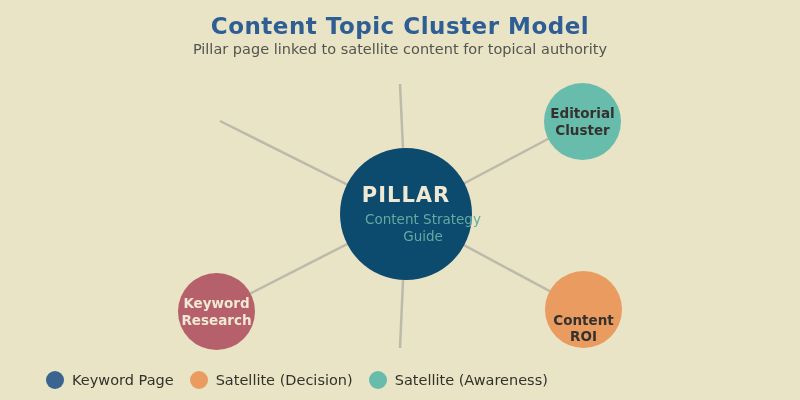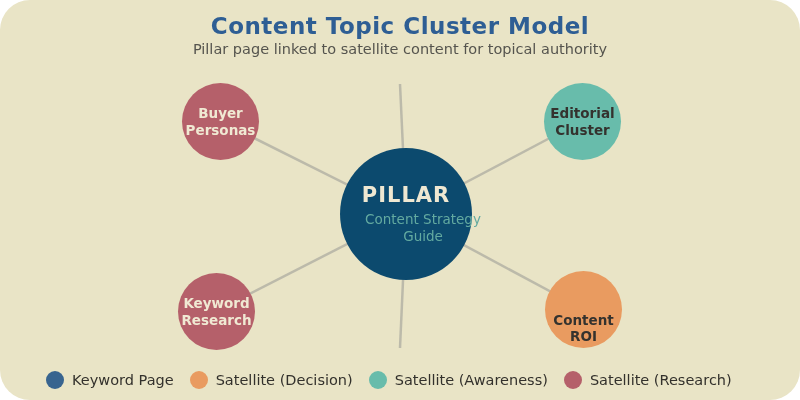--- a/index.html
+++ b/index.html
@@ -5,21 +5,20 @@
   * { margin: 0; padding: 0; box-sizing: border-box; }
   html, body { width: 800px; height: 400px; overflow: hidden; }
   body { font-family: "DejaVu Sans", "Liberation Sans", sans-serif; }
 
   .canvas {
     position: relative;
     width: 800px;
     height: 400px;
     background: #e9e4c6;
     overflow: hidden;
-    border-radius: 30px;
   }
 
   .title {
     position: absolute;
     top: 13px;
     left: 0;
     width: 800px;
     text-align: center;
     font-size: 23px;
     font-weight: bold;
@@ -145,23 +144,20 @@
   <div class="node hub">
     <div class="hub-label">PILLAR</div>
     <div class="hub-sublabel">Content Strategy Guide</div>
   </div>
 
 
   <div class="node sat sat-teal sat-editorial-calendar">
     <span>Editorial Cluster</span>
   </div>
 
-  <div class="node sat sat-maroon sat-buyer-personas">
-    <span>Buyer Personas</span>
-  </div>
 
   <div class="node sat sat-maroon sat-keyword-research">
     <span>Keyword Research</span>
   </div>
 
 
   <div class="node sat sat-orange sat-content-roi">
     <span>Content ROI</span>
   </div>
 
@@ -171,19 +167,15 @@
       <span class="legend-label">Keyword Page</span>
     </div>
     <div class="legend-item">
       <span class="legend-swatch sw-decision"></span>
       <span class="legend-label">Satellite (Decision)</span>
     </div>
     <div class="legend-item">
       <span class="legend-swatch sw-awareness"></span>
       <span class="legend-label">Satellite (Awareness)</span>
     </div>
-    <div class="legend-item">
-      <span class="legend-swatch sw-research"></span>
-      <span class="legend-label">Satellite (Research)</span>
-    </div>
   </div>
 
 </div>
 
 </body></html>

